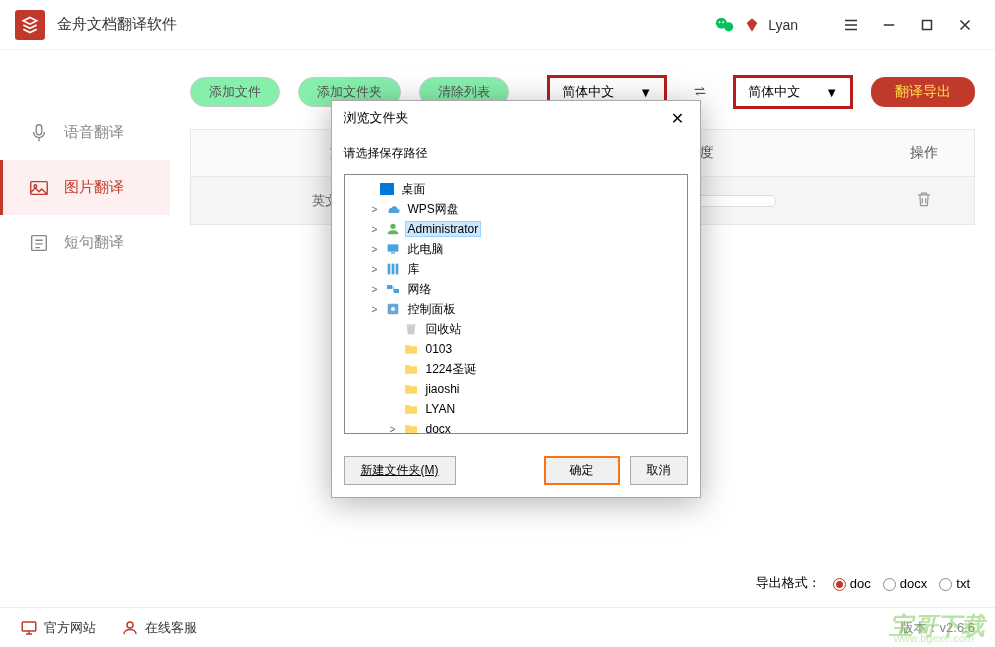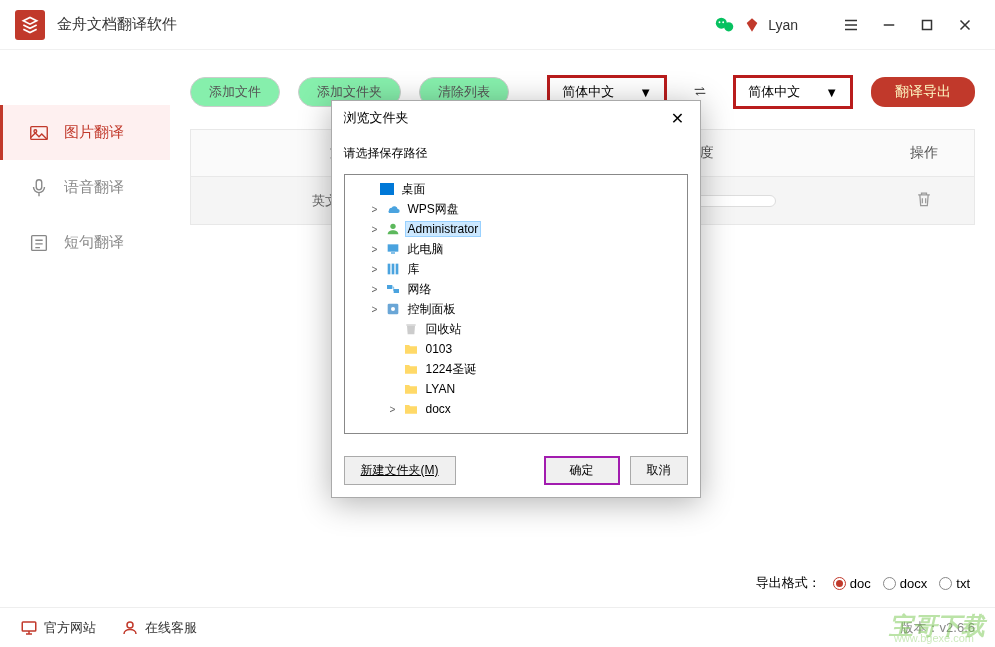--- a/index.html
+++ b/index.html
@@ -21,32 +21,32 @@
 .sidebar { width: 170px; padding-top: 55px; }
 .sidebar-item { height: 55px; display: flex; align-items: center; padding-left: 28px; gap: 14px; cursor: pointer; color: #888; font-size: 15px; }
 .sidebar-item.active { background: #fef0f0; color: #c1392b; border-left: 3px solid #c1392b; padding-left: 25px; }
 .sidebar-icon { width: 22px; height: 22px; }
 
 .content { flex: 1; padding: 25px 20px 0 20px; }
 .toolbar { display: flex; gap: 18px; align-items: center; margin-bottom: 20px; }
 .pill-btn { padding: 5px 18px; border: 1px solid #ccc; border-radius: 16px; font-size: 13px; color: #555; cursor: pointer; background: #86efac; }
 .lang-select { padding: 5px 12px; border: 3px solid #b91c1c; font-size: 13px; cursor: pointer; background: #fff; display: flex; align-items: center; gap: 25px; min-width: 110px; justify-content: flex-start; }
 .swap-icon { width: 30px; height: 20px; display: flex; align-items: center; justify-content: center; }
-.export-btn { padding: 6px 24px; background: #c1392b; color: #fef9c3; border: none; border-radius: 14px; font-size: 14px; cursor: pointer; margin-left: auto; }
+.export-btn { padding: 6px 24px; background: #c1392b; color: #fde047; border: none; border-radius: 14px; font-size: 14px; cursor: pointer; margin-left: auto; }
 
 .table-header { display: flex; height: 48px; align-items: center; border: 1px solid #e8e8e8; background: #fafafa; font-size: 14px; color: #555; }
 .table-row { display: flex; height: 48px; align-items: center; border: 1px solid #e8e8e8; border-top: none; background: #f5f5f5; font-size: 13px; color: #666; }
 .col-name { width: 320px; text-align: center; }
 .col-progress { flex: 1; text-align: center; display: flex; align-items: center; justify-content: center; gap: 8px; }
 .col-action { width: 100px; text-align: center; }
 .progress-bar { width: 140px; height: 12px; background: #fff; border: 1px solid #ddd; border-radius: 6px; }
 .trash-icon { width: 20px; height: 20px; color: #999; cursor: pointer; }
 
 .export-format { position: absolute; bottom: 55px; right: 25px; font-size: 13px; display: flex; align-items: center; gap: 12px; }
-.radio-wrap { display: flex; align-items: center; gap: 4px; cursor: pointer; }
+.radio-wrap { display: flex; align-items: flex-end; gap: 4px; cursor: pointer; }
 .radio { width: 13px; height: 13px; border: 1px solid #888; border-radius: 50%; display: inline-flex; align-items: center; justify-content: center; }
 .radio.checked { border-color: #c1392b; }
 .radio.checked::after { content: ''; width: 7px; height: 7px; background: #c1392b; border-radius: 50%; }
 
 .footer { position: absolute; bottom: 0; left: 0; right: 0; height: 40px; border-top: 1px solid #eee; display: flex; align-items: center; padding: 0 20px; font-size: 13px; }
 .footer-link { display: flex; align-items: center; gap: 6px; margin-right: 25px; cursor: pointer; color: #333; }
 .footer-icon { width: 18px; height: 18px; color: #c1392b; }
 .version { margin-left: auto; color: #888; }
 
 .watermark { position: absolute; bottom: 5px; right: 10px; font-size: 24px; font-weight: bold; color: rgba(120, 200, 80, 0.5); pointer-events: none; font-style: italic; }
@@ -59,21 +59,21 @@
 .dialog-body { padding: 10px 12px; }
 .dialog-prompt { font-size: 12px; margin-bottom: 12px; }
 .tree { border: 1px solid #888; height: 260px; overflow: auto; padding: 4px 2px; font-size: 12px; }
 .tree-item { display: flex; align-items: center; height: 20px; gap: 4px; cursor: pointer; }
 .tree-item.selected .tree-label { background: #cce8ff; border: 1px solid #99d1ff; padding: 0 2px; }
 .tree-expand { width: 12px; text-align: center; color: #666; font-size: 10px; }
 .tree-icon { width: 16px; height: 16px; display: flex; align-items: center; justify-content: center; }
 .tree-label { padding: 0 3px; }
 .dialog-footer { padding: 12px; display: flex; gap: 10px; }
 .dialog-btn { padding: 5px 16px; border: 1px solid #aaa; background: #f0f0f0; font-size: 12px; cursor: pointer; }
-.dialog-btn.primary { border: 2px solid #a21caf; padding: 4px 24px; }
+.dialog-btn.primary { border: 2px solid #f97316; padding: 4px 24px; }
 .dialog-footer .spacer { flex: 1; }
 .desktop-icon-bg { background: #0078d7; width: 14px; height: 12px; }
 </style>
 </head>
 <body>
 
 <div class="titlebar">
   <div class="logo">
     <svg viewBox="0 0 24 24" fill="none" stroke="#fff" stroke-width="2">
         <path d="M4 7l8-4 8 4-8 4-8-4zm0 5l8 4 8-4m-16 5l8 4 8-4"></path>
@@ -109,34 +109,34 @@
     <div class="win-btn">
         <svg viewBox="0 0 24 24" stroke="#333" stroke-width="2">
           <path d="M6 6l12 12M18 6L6 18"></path>
         </svg>
       </div>
   </div>
 </div>
 
 <div class="main-area">
   <div class="sidebar">
+    <div class="sidebar-item">
+      <svg class="sidebar-icon" viewBox="0 0 24 24" fill="none" stroke="currentColor" stroke-width="1.5">
+          <rect x="9" y="3" width="6" height="11" rx="3"></rect>
+          <path d="M6 11a6 6 0 0012 0M12 17v4"></path>
+        </svg>
+      <span>语音翻译</span>
+    </div>
     <div class="sidebar-item active">
       <svg class="sidebar-icon" viewBox="0 0 24 24" fill="none" stroke="currentColor" stroke-width="1.5">
           <rect x="3" y="5" width="18" height="14" rx="1"></rect>
           <circle cx="8" cy="10" r="1.5"></circle>
           <path d="M3 17l5-5 4 4 3-3 6 6"></path>
         </svg>
       <span>图片翻译</span>
-    </div>
-    <div class="sidebar-item">
-      <svg class="sidebar-icon" viewBox="0 0 24 24" fill="none" stroke="currentColor" stroke-width="1.5">
-          <rect x="9" y="3" width="6" height="11" rx="3"></rect>
-          <path d="M6 11a6 6 0 0012 0M12 17v4"></path>
-        </svg>
-      <span>语音翻译</span>
     </div>
     <div class="sidebar-item">
       <svg class="sidebar-icon" viewBox="0 0 24 24" fill="none" stroke="currentColor" stroke-width="1.5">
           <rect x="4" y="4" width="16" height="16" rx="1"></rect>
           <path d="M8 9h8M8 13h8M8 17h5"></path>
         </svg>
       <span>短句翻译</span>
     </div>
   </div>
 
@@ -326,20 +326,29 @@
             </span>
             <span class="tree-label">1224圣诞</span>
           </div>
           <div class="tree-item" style="padding-left: 40px;">
             <span class="tree-expand"></span>
             <span class="tree-icon">
               <svg width="16" height="16" viewBox="0 0 24 24" fill="#ffd968">
                 <path d="M3 6h6l2 2h10v11H3z"></path>
               </svg>
             </span>
+            <span class="tree-label">jiaoshi</span>
+          </div>
+          <div class="tree-item" style="padding-left: 40px;">
+            <span class="tree-expand"></span>
+            <span class="tree-icon">
+              <svg width="16" height="16" viewBox="0 0 24 24" fill="#ffd968">
+                <path d="M3 6h6l2 2h10v11H3z"></path>
+              </svg>
+            </span>
             <span class="tree-label">LYAN</span>
           </div>
           <div class="tree-item" style="padding-left: 40px;">
             <span class="tree-expand">&gt;</span>
             <span class="tree-icon">
               <svg width="16" height="16" viewBox="0 0 24 24" fill="#ffd968">
                 <path d="M3 6h6l2 2h10v11H3z"></path>
               </svg>
             </span>
             <span class="tree-label">docx</span>

